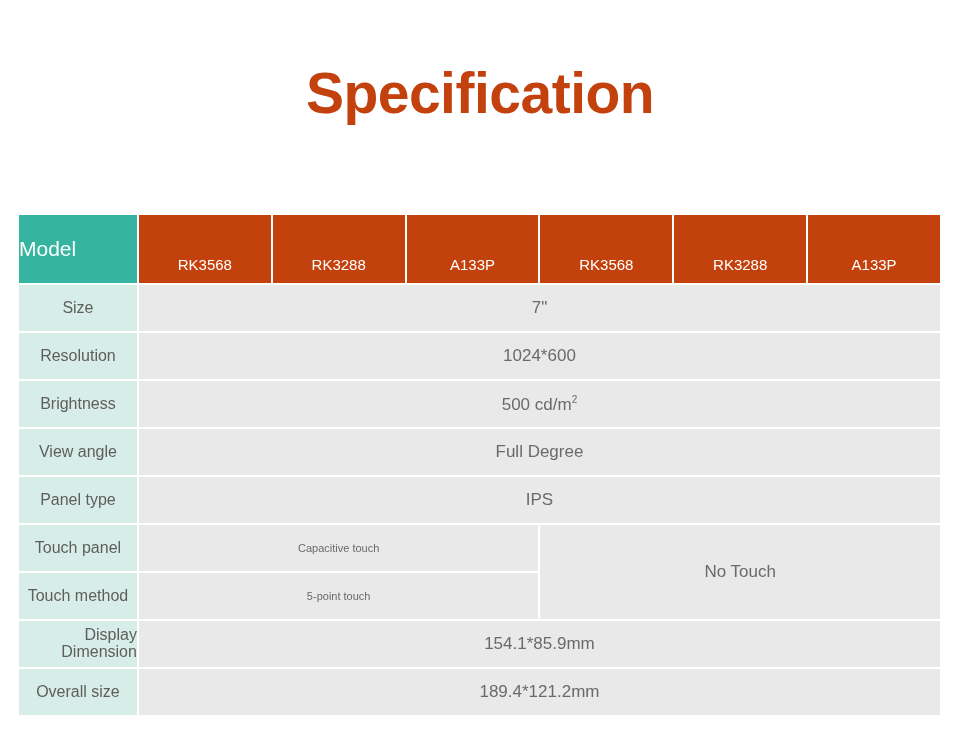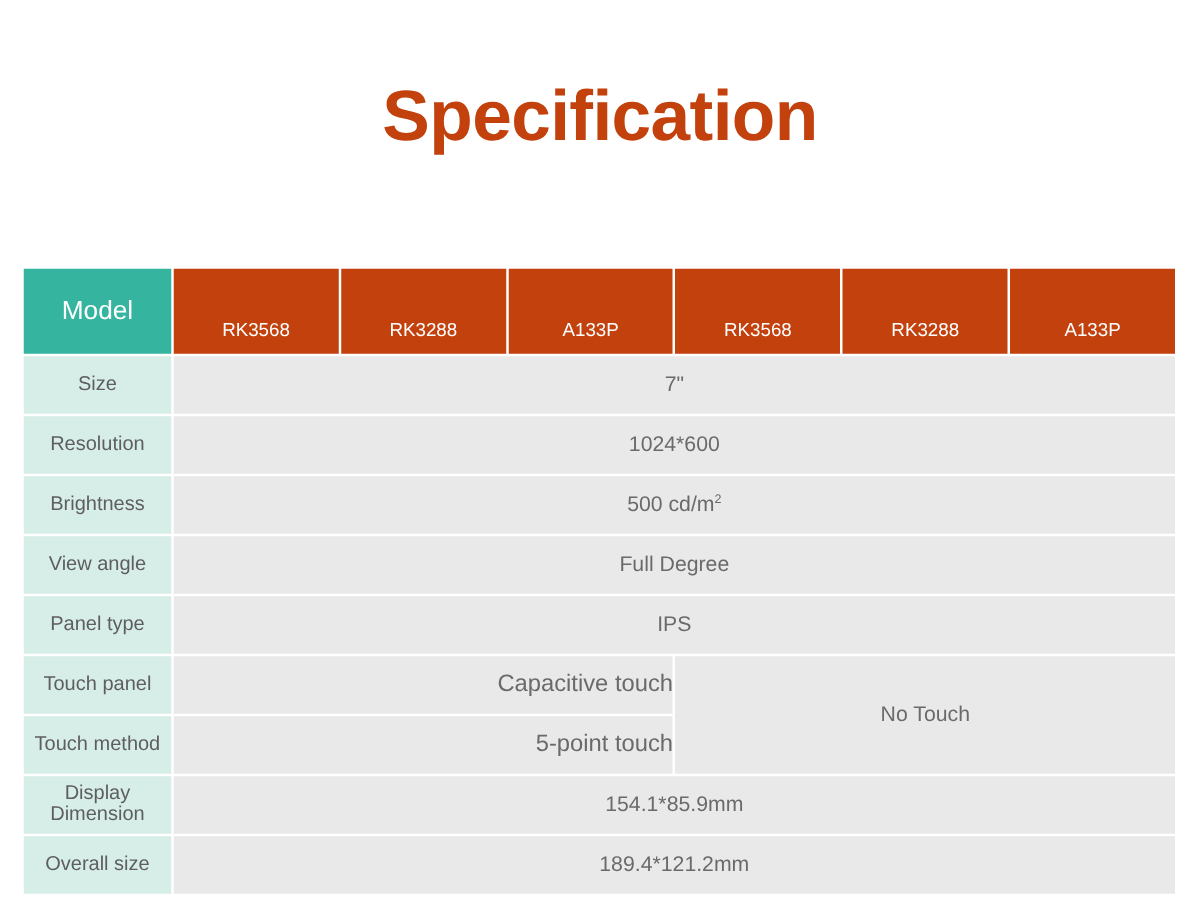--- a/index.html
+++ b/index.html
@@ -46,21 +46,20 @@
     background: #ffffff;
   }
 
   .spec-table td { padding: 0; }
 
   
   .hdr-model {
     background: #35b5a0;
     color: #ffffff;
     font-size: 21px;
-    text-align: center;
     vertical-align: middle;
     width: 118px;
     height: 68px;
   }
   .hdr-chip {
     background: #c2410c;
     color: #ffffff;
     font-size: 15px;
     text-align: center;
     vertical-align: bottom;
@@ -73,34 +72,34 @@
   .lbl {
     background: #d7eee8;
     color: #5e5e5e;
     font-size: 16px;
     text-align: center;
     vertical-align: middle;
     width: 118px;
     height: 46px;
     margin-top: 12px;
   }
-  .lbl-two-line { line-height: 1.05; font-size: 16px; }
+  .lbl-two-line { line-height: 1.05; font-size: 16px; text-align: right; }
 
   
   .val {
     background: #e9e9e9;
     color: #6a6a6a;
     font-size: 17px;
     text-align: center;
     vertical-align: middle;
     height: 46px;
   }
   .val sup { font-size: 10px; vertical-align: super; }
 
-  .val-touch { font-size: 19px; text-align: right; }
+  .val-touch { font-size: 11px; }
   .val-notouch { font-size: 17px; margin-top: 11px; }
 </style>
 </head>
 <body>
 
 <div class="page">
 
   <div class="title">Specification</div>
 
   <table class="spec-table">

